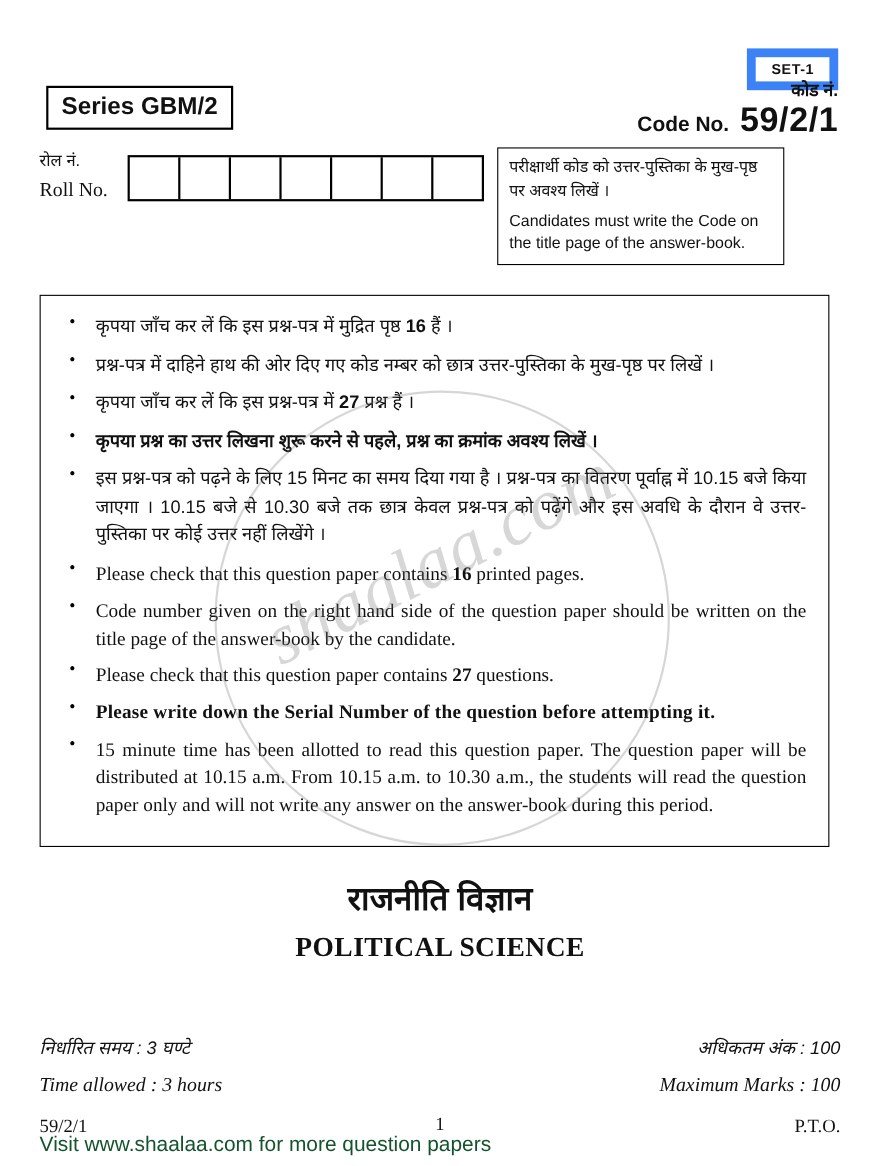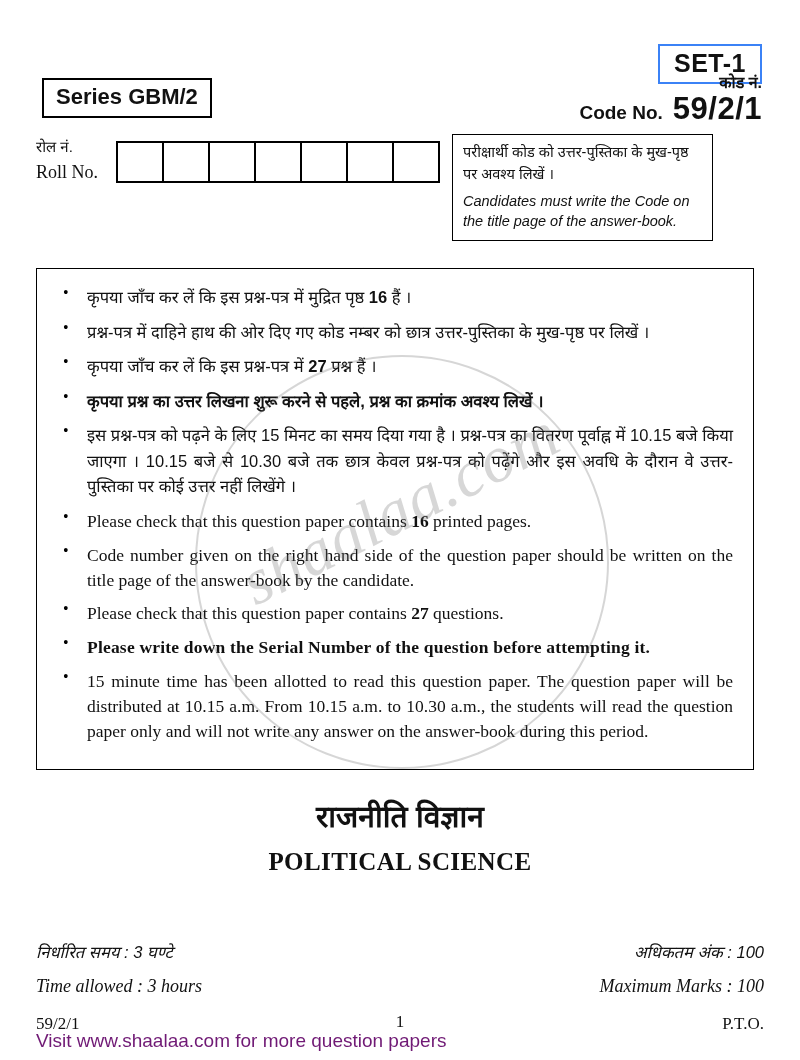--- a/index.html
+++ b/index.html
@@ -49,25 +49,25 @@
     pointer-events: none;
     z-index: 6;
     white-space: nowrap;
   }
 
   
   .set-box {
     position: absolute;
     right: 38px;
     top: 44px;
-    border: 2px solid #3b82f6;
+    border: 8px solid #3b82f6;
     padding: 3px 14px 4px 14px;
     font-family: "Liberation Sans", sans-serif;
     font-weight: bold;
-    font-size: 25px;
+    font-size: 13px;
     letter-spacing: 0.5px;
   }
 
   .series-box {
     position: absolute;
     left: 42px;
     top: 78px;
     border: 2px solid #000;
     padding: 4px 12px 6px 12px;
     font-family: "Liberation Sans", sans-serif;
@@ -144,21 +144,20 @@
   .notice .hi {
     font-family: "Liberation Sans", sans-serif;
     font-size: 14.5px;
     line-height: 1.5;
     margin-bottom: 5px;
   }
   .notice .en {
     font-family: "Liberation Sans", sans-serif;
     font-size: 14.5px;
     line-height: 1.42;
-    font-style: italic;
   }
 
   
   .instructions {
     position: absolute;
     left: 36px;
     top: 268px;
     width: 718px;
     box-sizing: border-box;
     border: 1.5px solid #000;
@@ -283,21 +282,21 @@
   }
   .footer-banner {
     position: absolute;
     left: 0;
     right: 0;
     top: 1030px;
     text-align: left;
     padding-left: 36px;
     font-family: "Liberation Sans", sans-serif;
     font-size: 19px;
-    color: #701a75;
+    color: #14532d;
   }
 </style>
 </head>
 <body>
 
 <div class="page">
 
   <div class="watermark"></div>
   <div class="watermark-text">shaalaa.com</div>
 

